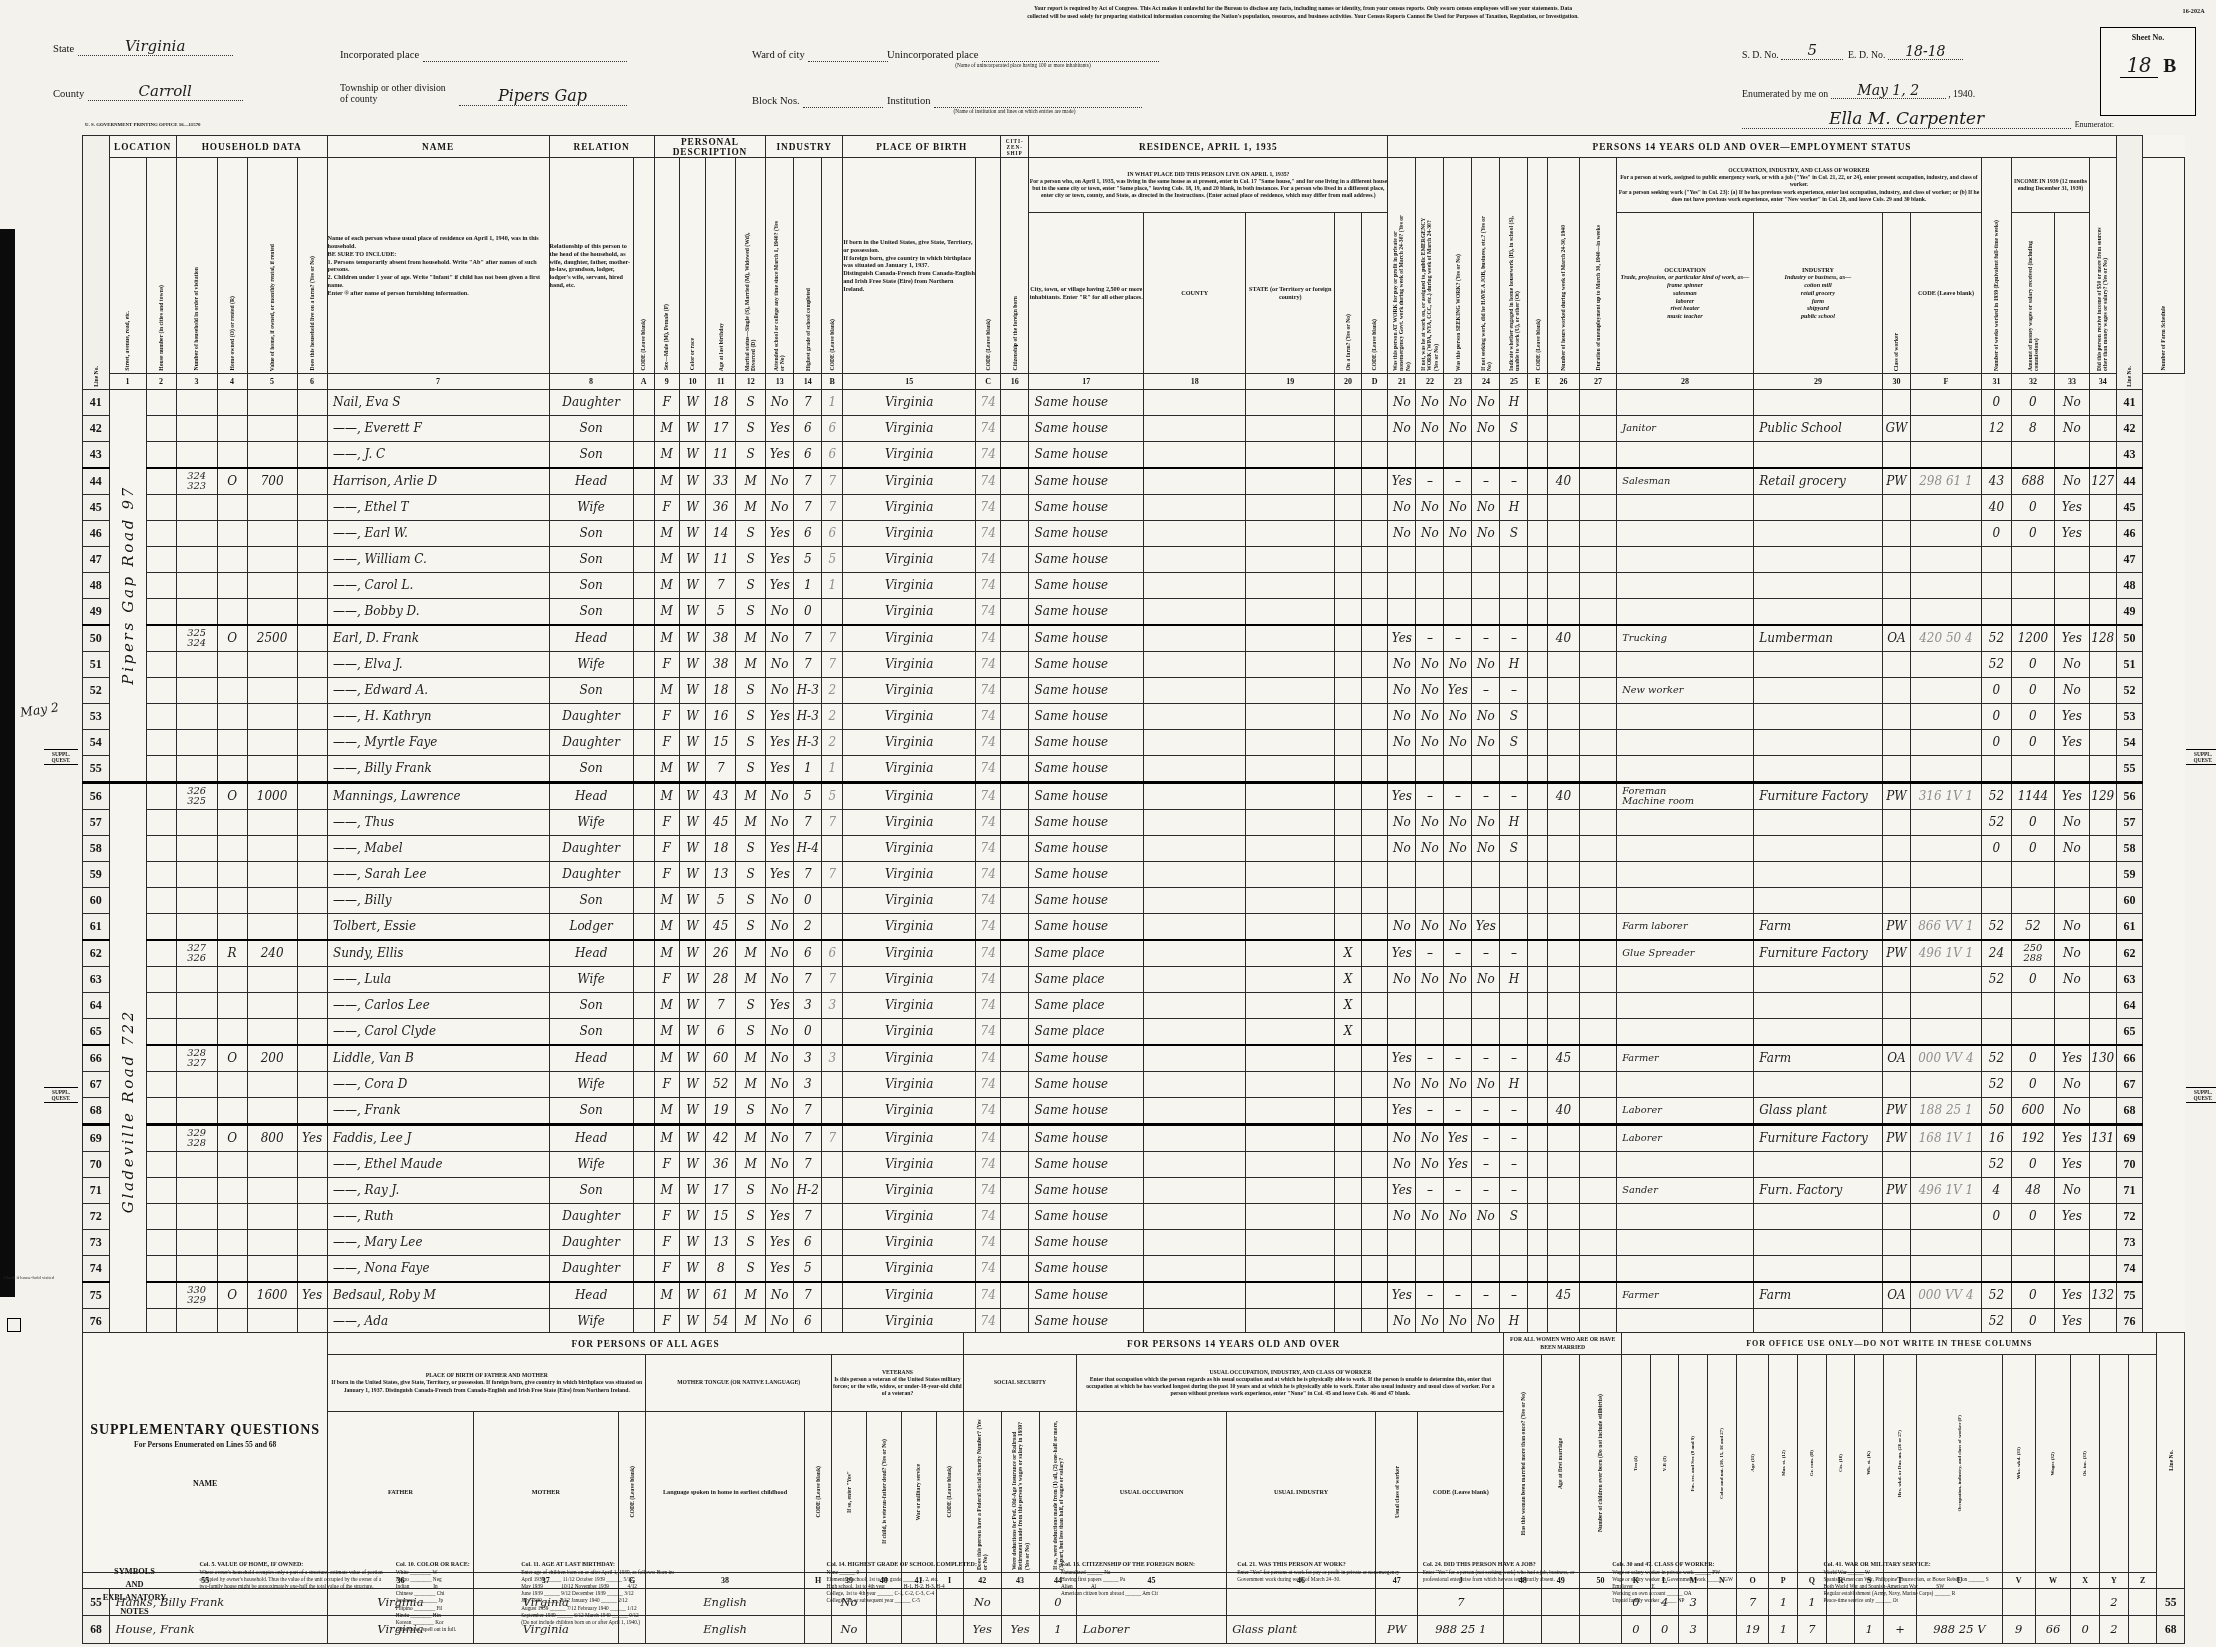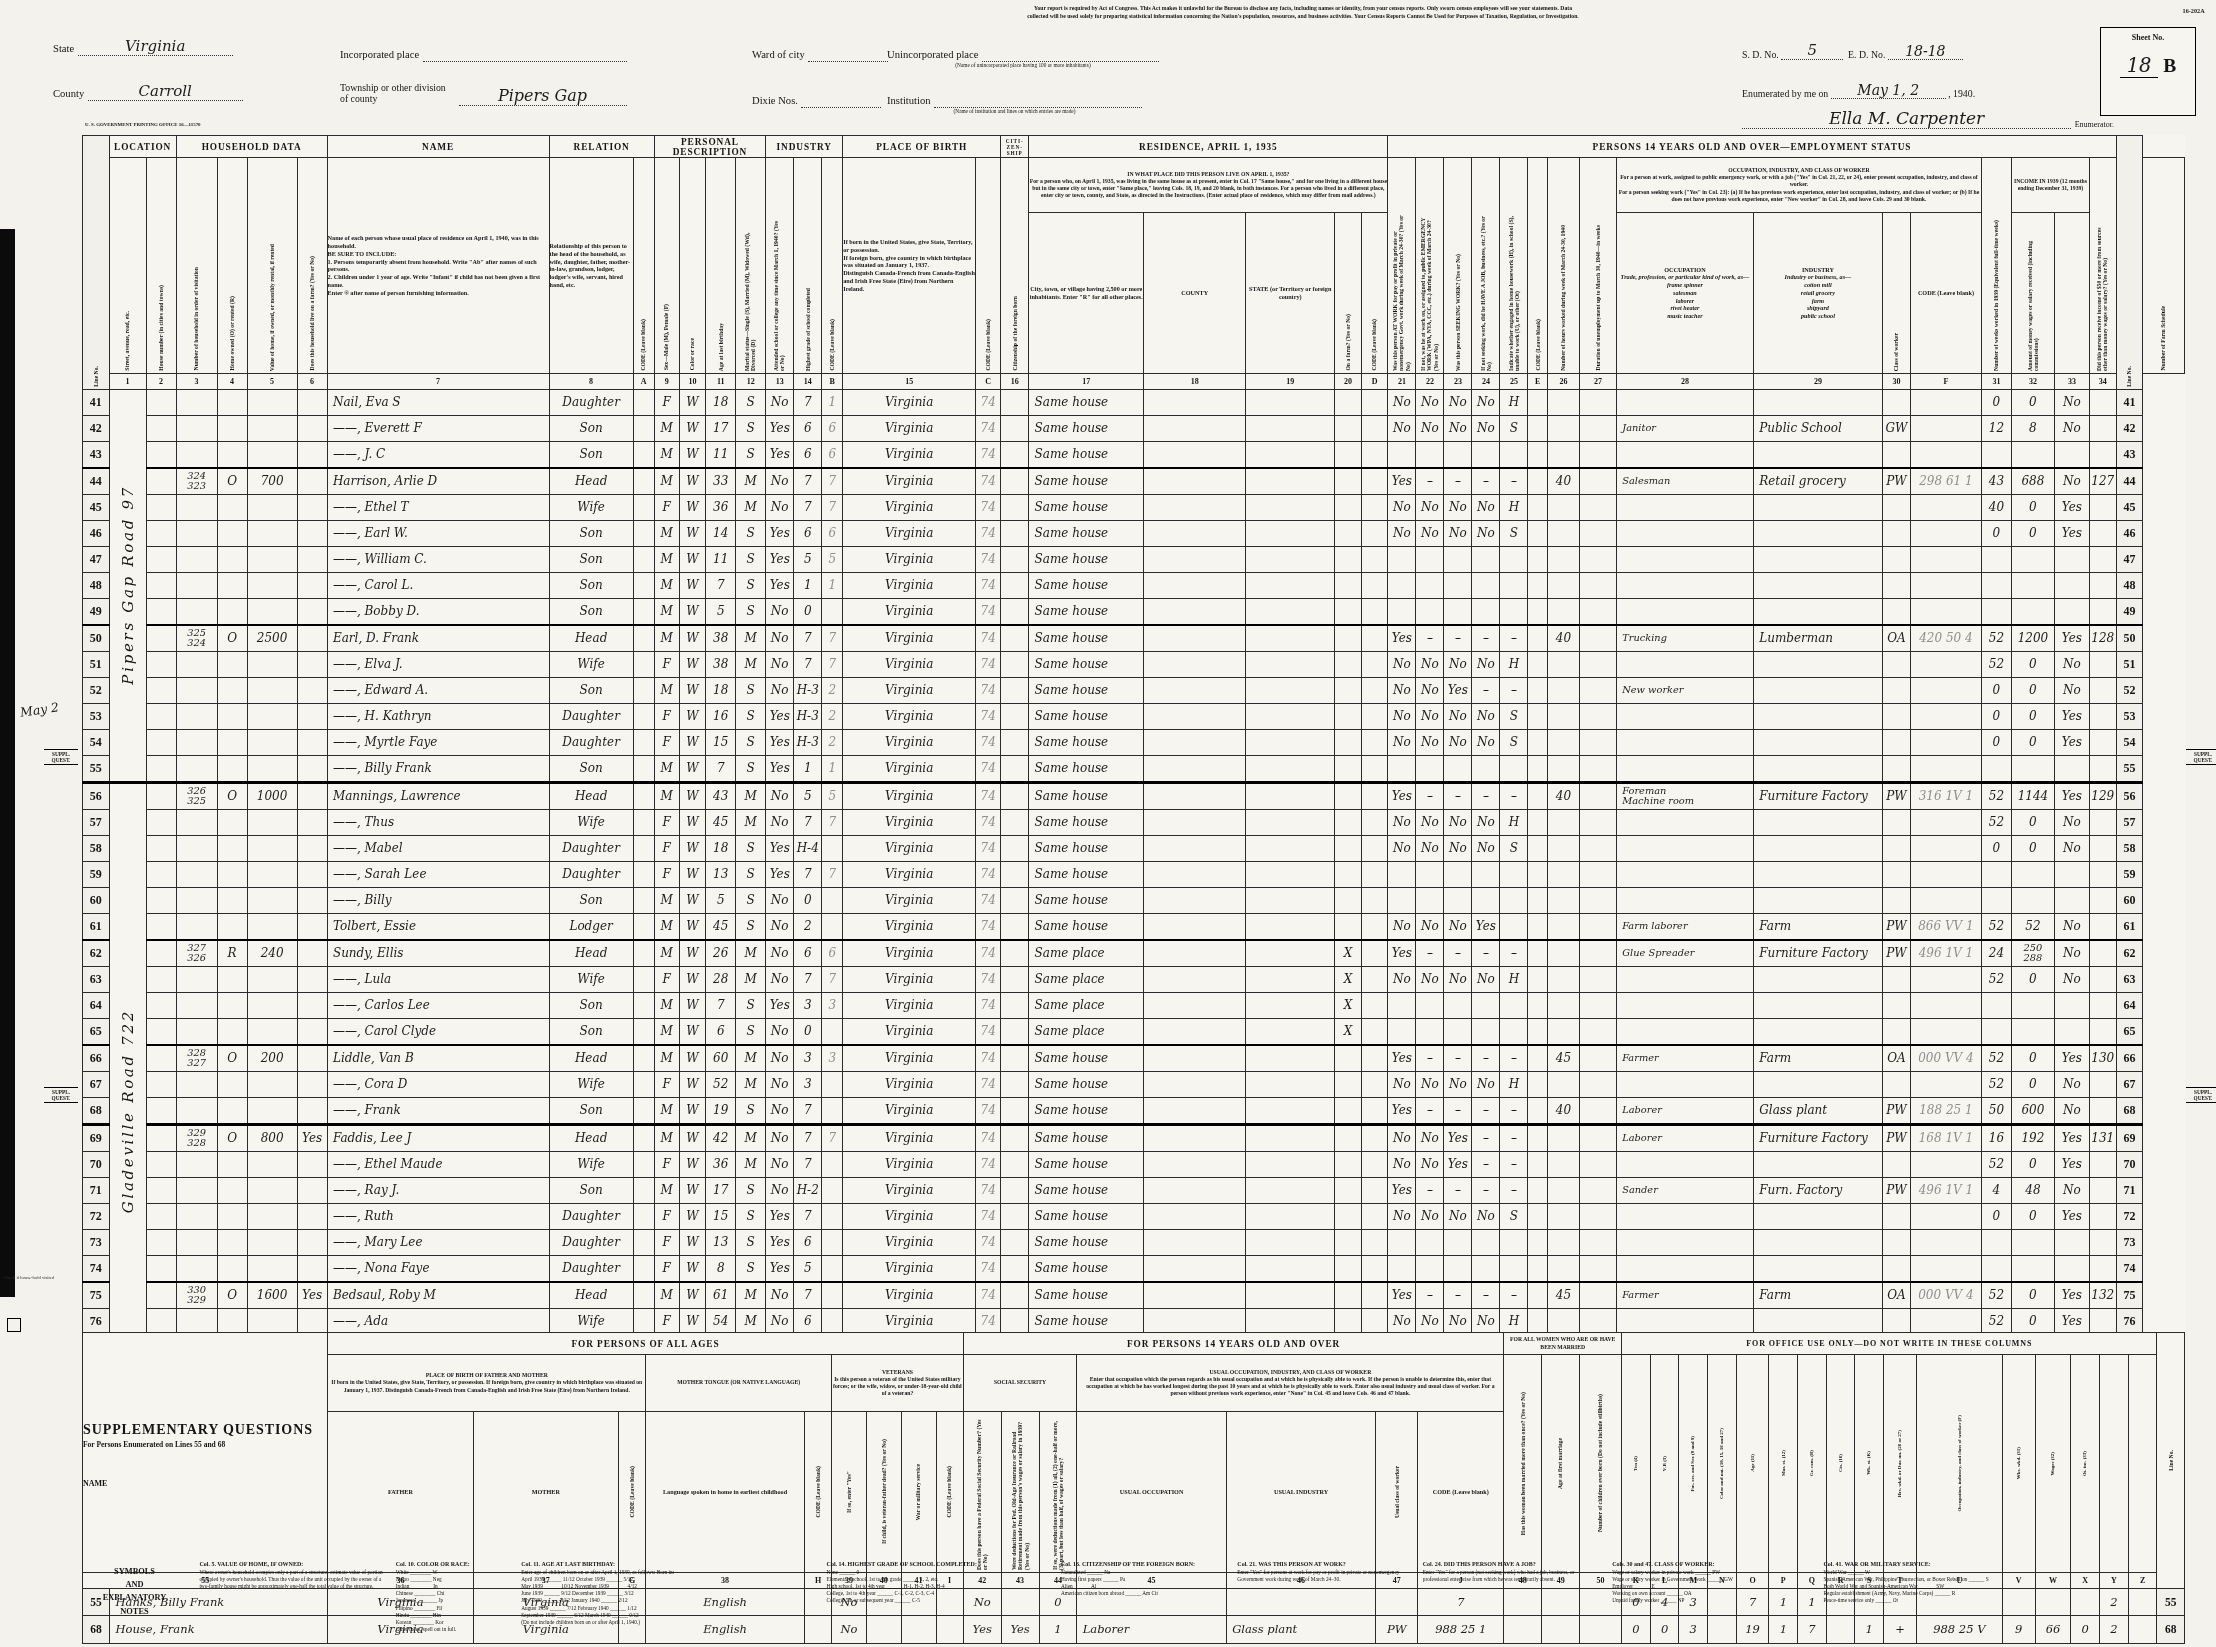--- a/index.html
+++ b/index.html
@@ -38,21 +38,21 @@
   .census tbody tr.heavy td{border-top:3.5px solid #000;}
   td.lnc,th.lnc{font-size:8.9px;font-weight:bold;font-family:"Liberation Serif",serif;background:#f1f0ea;}
   .vtext{writing-mode:vertical-rl;transform:rotate(180deg);font-size:15px;letter-spacing:2.7px;white-space:nowrap;margin:0 auto;font-family:"DejaVu Serif",serif;font-style:italic;}
   .stack{display:flex;flex-direction:column;line-height:1.02;font-size:9.8px;align-items:center;justify-content:center;}
   .occ2{font-size:9.8px;line-height:1.05;white-space:pre-line;}
   
   table.supp{border-collapse:collapse;table-layout:fixed;position:absolute;left:82px;top:1332px;width:2103px;background:#f6f5f0;}
   .supp th,.supp td{border:0.9px solid #2b2b2b;padding:0;overflow:hidden;vertical-align:middle;}
   .supp tbody td{height:26.6px;font-size:11.5px;text-align:center;white-space:nowrap;}
   .supp tbody td.lt{text-align:left;padding-left:5.3px;}
-  .suptitle{vertical-align:top;text-align:left;}
+  .suptitle{vertical-align:top;text-align:center;}
   .suptitle .t1{font-size:14px;font-weight:bold;letter-spacing:0.9px;margin-top:5.3px;}
   .suptitle .t2{font-size:7.5px;font-weight:bold;margin-top:1.8px;}
   .suptitle .t3{font-size:8px;font-weight:bold;margin-top:30px;}
   .capt{font-size:5px;font-weight:bold;}
   
   .notes{position:absolute;left:82px;top:1561px;width:2119px;display:flex;gap:12.4px;align-items:flex-start;}
   .note-col{flex:0 0 auto;}
   .note-col .nt{font-size:6px;font-weight:bold;}
   .note-col .nb{font-size:5.3px;line-height:1.35;white-space:pre-line;margin-top:1.8px;}
   .note-col.sym{font-size:8.4px;font-weight:bold;text-align:center;white-space:pre-line;line-height:1.6;margin-top:3.5px;}
@@ -97,21 +97,21 @@
   <div class="abs" style="left:340px;top:82px;width:372px;">
     <span class="lbl" style="display:inline-block;width:115px;font-size:9.8px;line-height:1.15;">Township or other division of county</span>
     <span class="fill hw" style="width:168px;font-size:16px;">Pipers Gap</span>
   </div>
 
   <div class="abs" style="left:752px;top:46px;">
     <span class="lbl">Ward of city</span>
     <span class="fill" style="width:80px;"></span>
   </div>
   <div class="abs" style="left:752px;top:92px;">
-    <span class="lbl">Dixie Nos.</span>
+    <span class="lbl">Block Nos.</span>
     <span class="fill" style="width:80px;"></span>
   </div>
 
   <div class="abs" style="left:887px;top:46px;">
     <span class="lbl">Unincorporated place</span>
     <span class="fill" style="width:177px;"></span>
     <div class="subnote">(Name of unincorporated place having 100 or more inhabitants)</div>
   </div>
   <div class="abs" style="left:887px;top:92px;">
     <span class="lbl">Institution</span>

